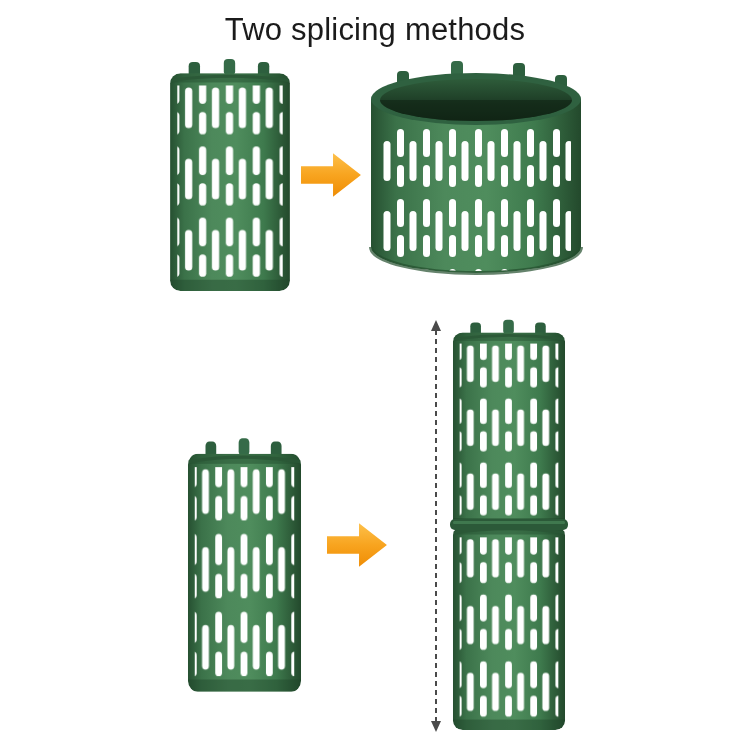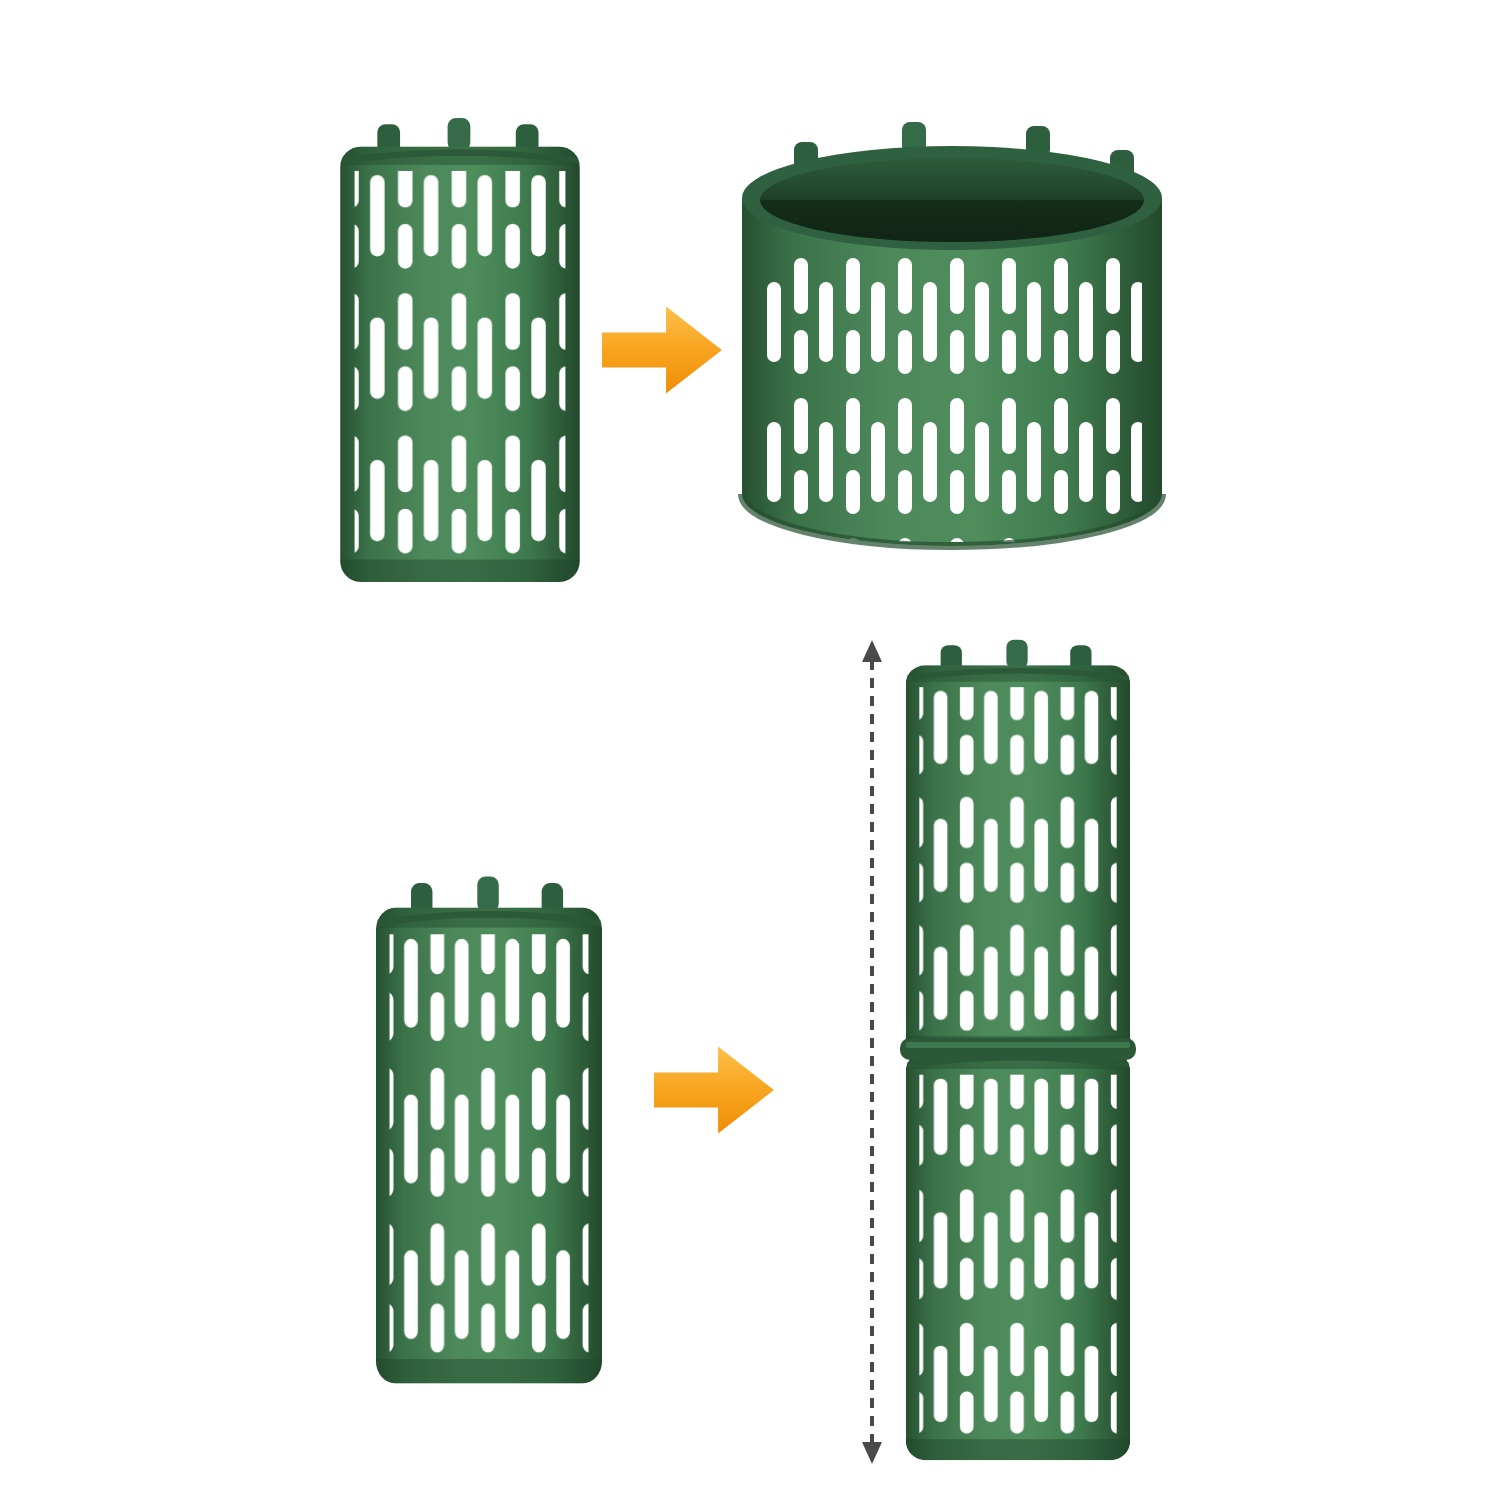--- a/index.html
+++ b/index.html
@@ -102,20 +102,21 @@
         <ellipse cx="109" cy="45" rx="96" ry="21" fill="url(#gInner)"></ellipse>
         <path d="M13,45 A96,21 0 0 0 205,45" fill="#0f2113" opacity="0.55"></path>
       </symbol>
 
       <symbol id="arrowR" viewBox="0 0 60 46" preserveAspectRatio="none">
         <path d="M0,15 L31,15 L31,3 L58,23 L31,43 L31,31 L0,31 Z" fill="url(#gOrange)"></path>
       </symbol>
     </defs>
   </svg>
 
+  <div class="title">Two splicing methods</div>
 
   <svg id="cyl-top-left" class="abs" viewBox="0 0 120 232" preserveAspectRatio="none">
     <use href="#cylSmall" width="120" height="232"></use>
   </svg>
 
   <svg id="arrow-1" class="abs" viewBox="0 0 60 46" preserveAspectRatio="none">
     <use href="#arrowR" width="60" height="46"></use>
   </svg>
 
   <svg id="cyl-top-right" class="abs" viewBox="0 0 218 238" preserveAspectRatio="none">

